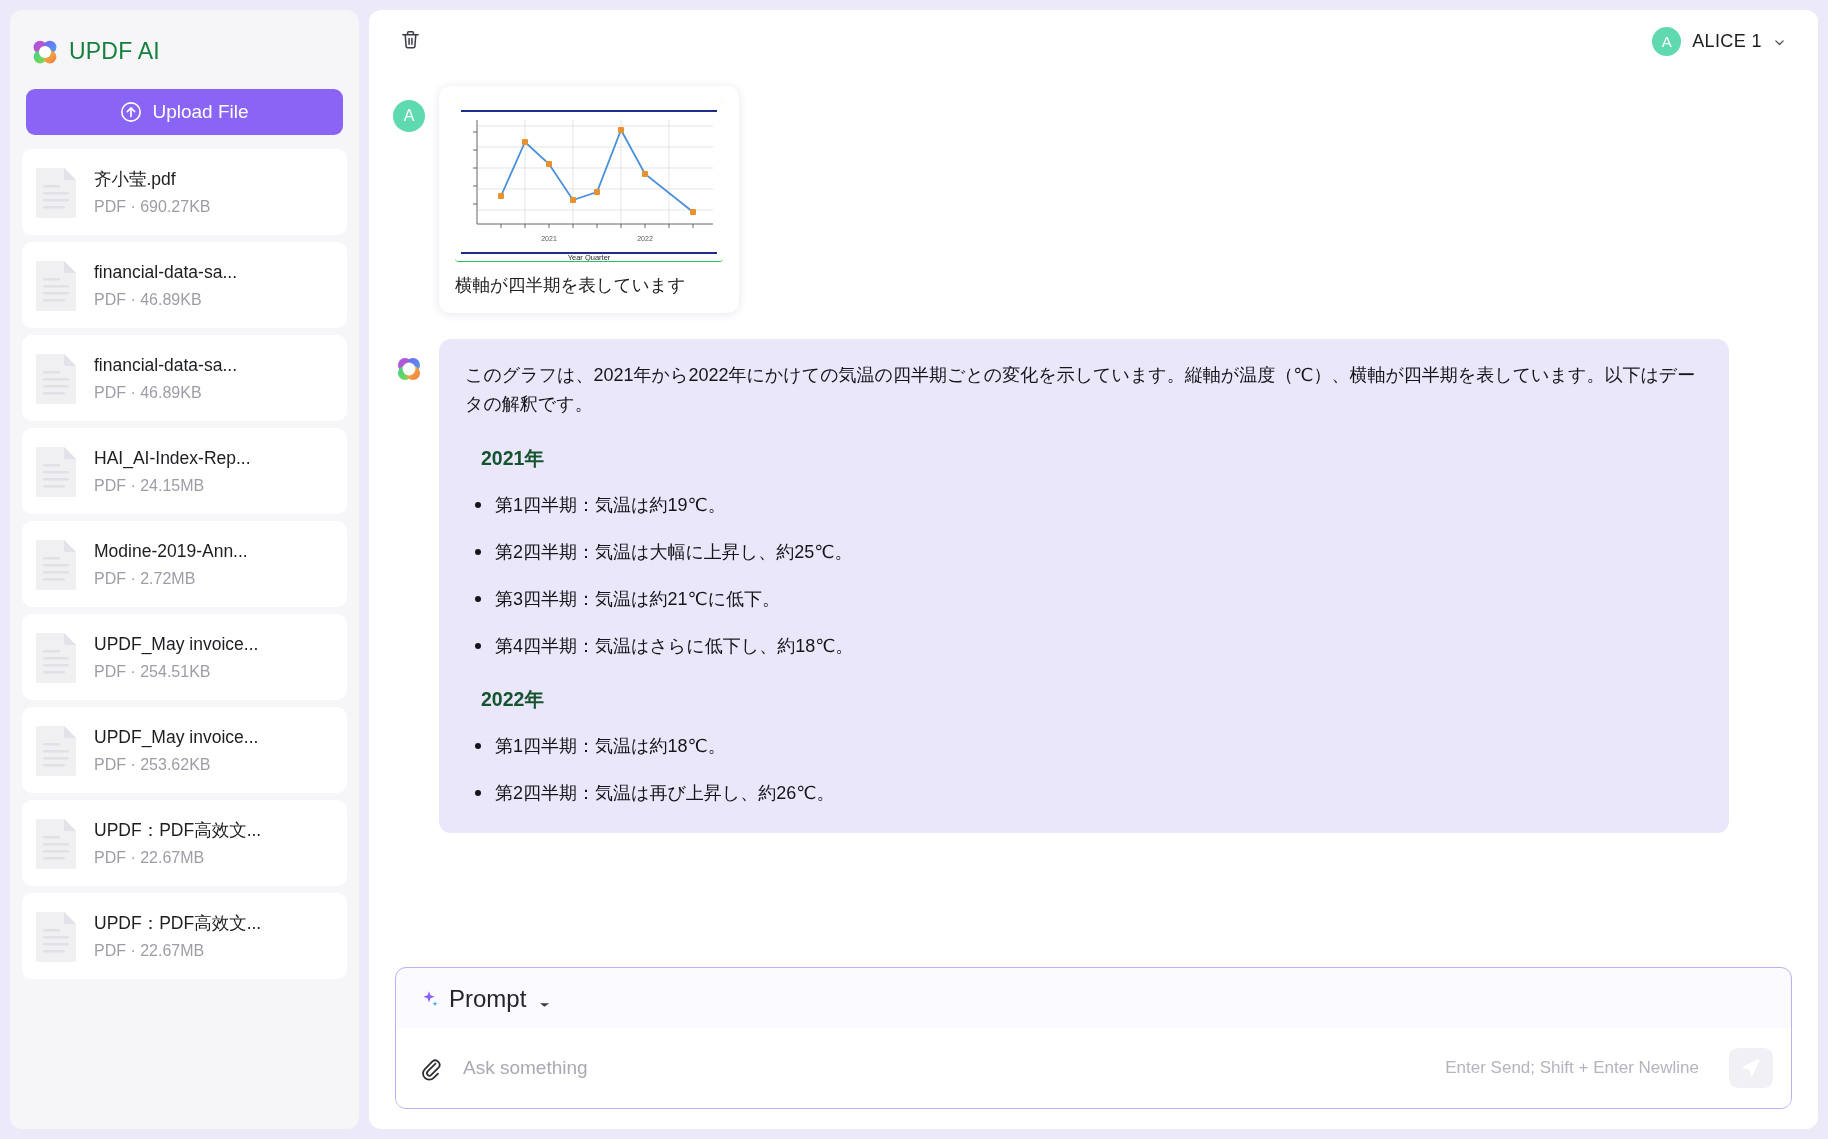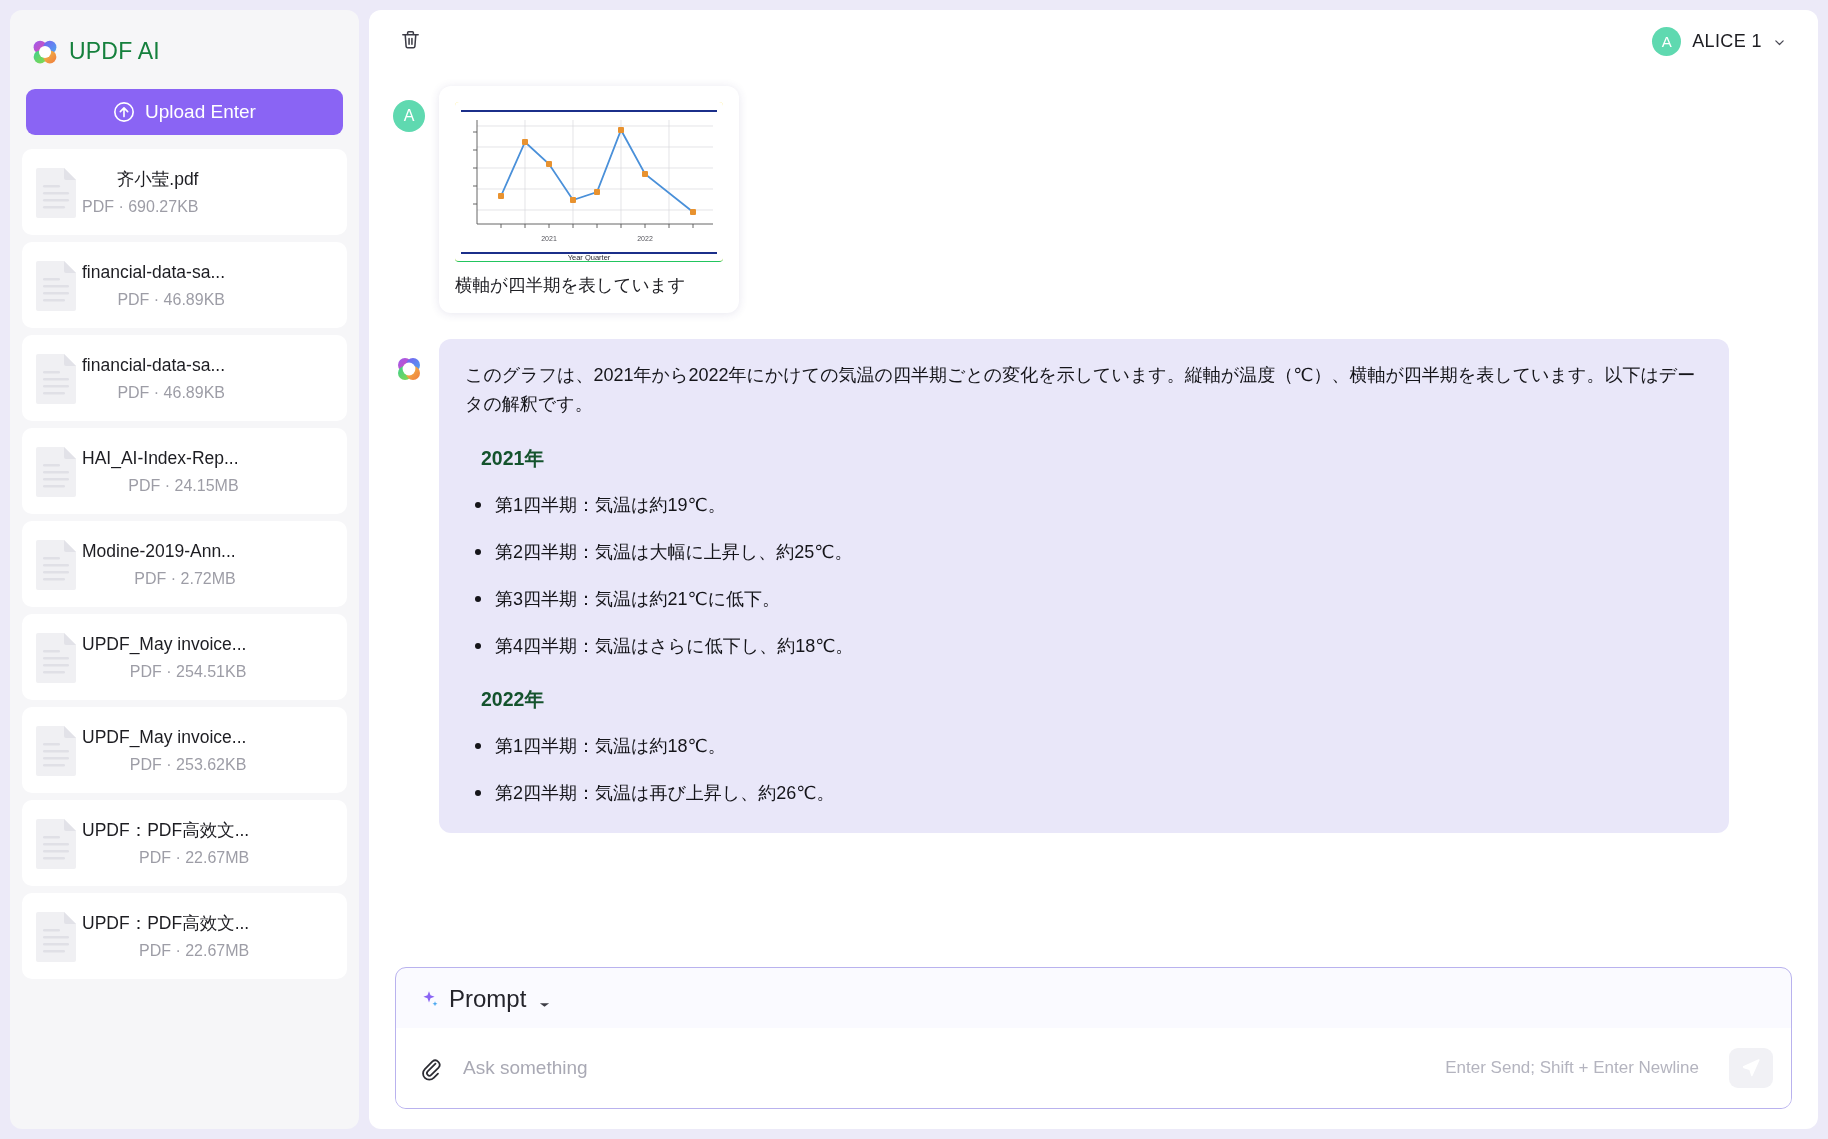--- a/index.html
+++ b/index.html
@@ -29,25 +29,24 @@
     background: #8a64f4; border-radius: 9px;
     display: flex; align-items: center; justify-content: center; gap: 10px;
     color: #fff; font-size: 19px; cursor: pointer; border: none;
     font-family: inherit;
   }
   .upload-ic { width: 22px; height: 22px; flex:0 0 22px; }
 
   .file-list { flex: 1; overflow-y: auto; padding: 0 12px 8px 12px; }
   .file-list::-webkit-scrollbar { width: 0px; }
   .file-item {
-    display: flex; align-items: center; gap: 2px;
+    display: flex; align-items: center; gap: 14px;
     background: #fff; border-radius: 10px;
     padding: 14px 12px; margin-bottom: 7px; cursor: pointer;
     height: 86px;
-    text-align: right;
   }
   .file-ic { width: 46px; height: 54px; flex: 0 0 46px; }
   .file-meta { min-width: 0; }
   .file-name {
     font-size: 17.5px; color: #1d1d22; white-space: nowrap;
     overflow: hidden; text-overflow: ellipsis; max-width: 228px; line-height: 1.35;
   }
   .file-sub { font-size: 16px; color: #9d9da6; margin-top: 6px; }
 
   
@@ -178,21 +177,21 @@
       <span class="brand-title">UPDF AI</span>
     </div>
 
     <button class="upload-btn">
       <span class="upload-ic">
         <svg viewBox="0 0 24 24" width="22" height="22">
           <circle cx="12" cy="12" r="10" fill="none" stroke="#fff" stroke-width="1.8"></circle>
           <path d="M12 17V7.5M12 7.5l-4 4M12 7.5l4 4" fill="none" stroke="#fff" stroke-width="1.8" stroke-linecap="round" stroke-linejoin="round"></path>
         </svg>
       </span>
-      <span>Upload Enter</span>
+      <span>Upload File</span>
     </button>
 
     <div class="file-list">
 
     <div class="file-item">
           <span class="file-ic"><svg viewBox="0 0 46 54" width="46" height="54">
               <path d="M4 3h26l12 12v36a2 2 0 0 1-2 2H4a2 2 0 0 1-2-2V5a2 2 0 0 1 2-2z" fill="#f0f0f3"></path>
               <path d="M30 3l12 12H32a2 2 0 0 1-2-2z" fill="#e2e2e8"></path>
               <g fill="#e0e0e6">
                 <rect x="9" y="20" width="17" height="2.6" rx="1.3"></rect>

